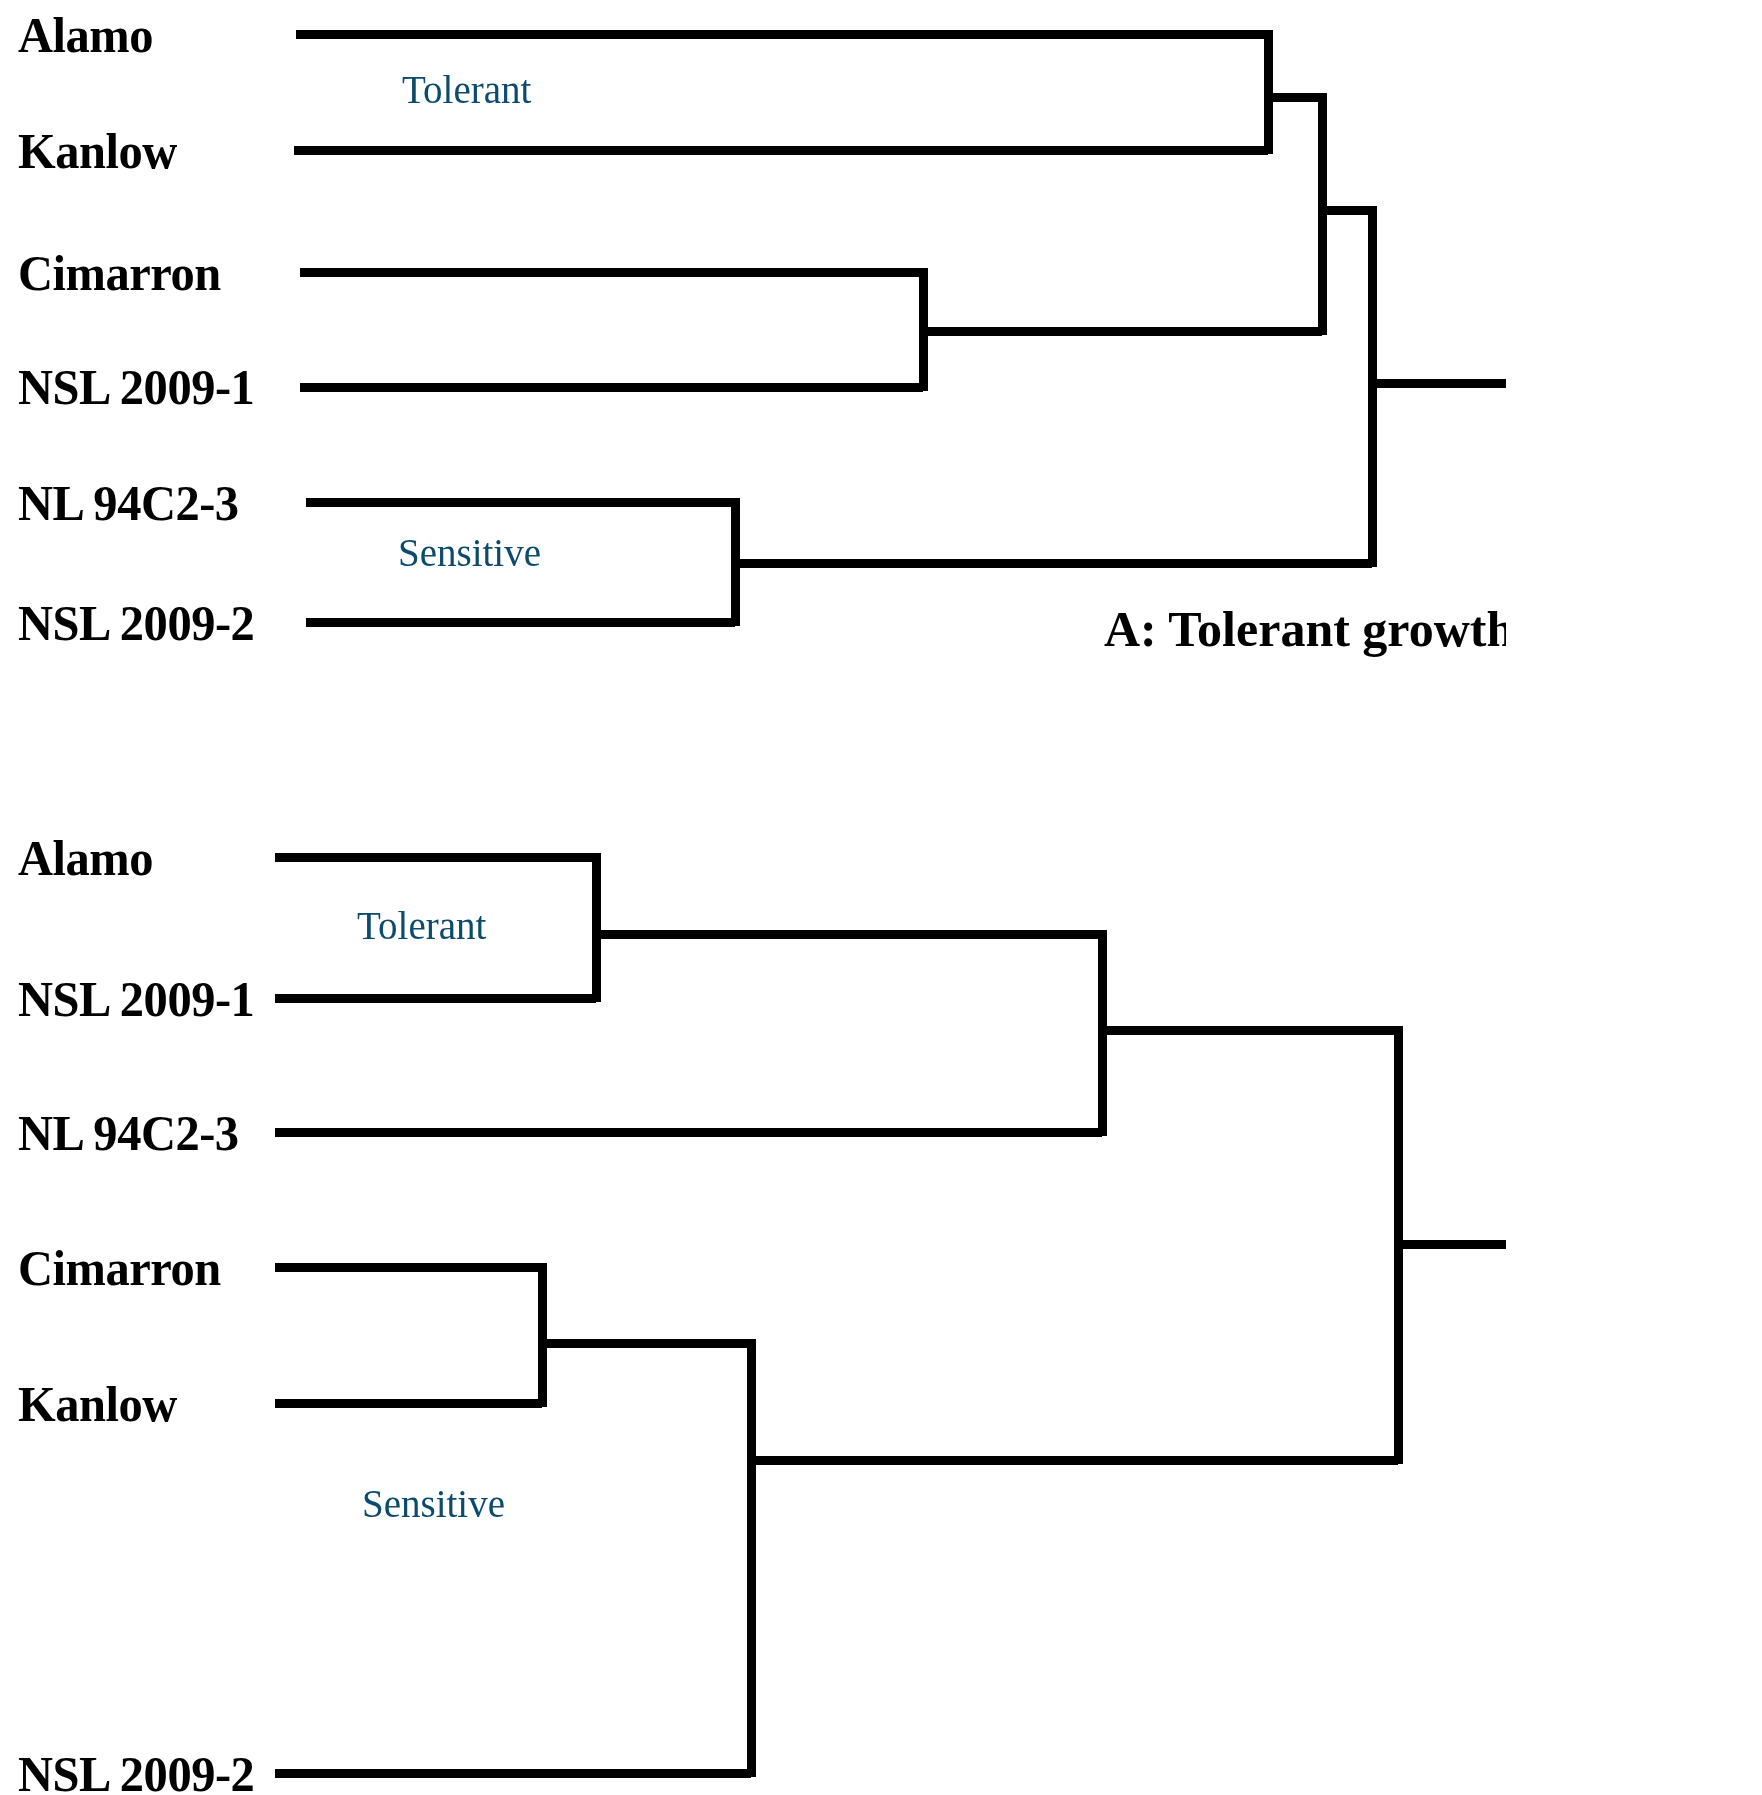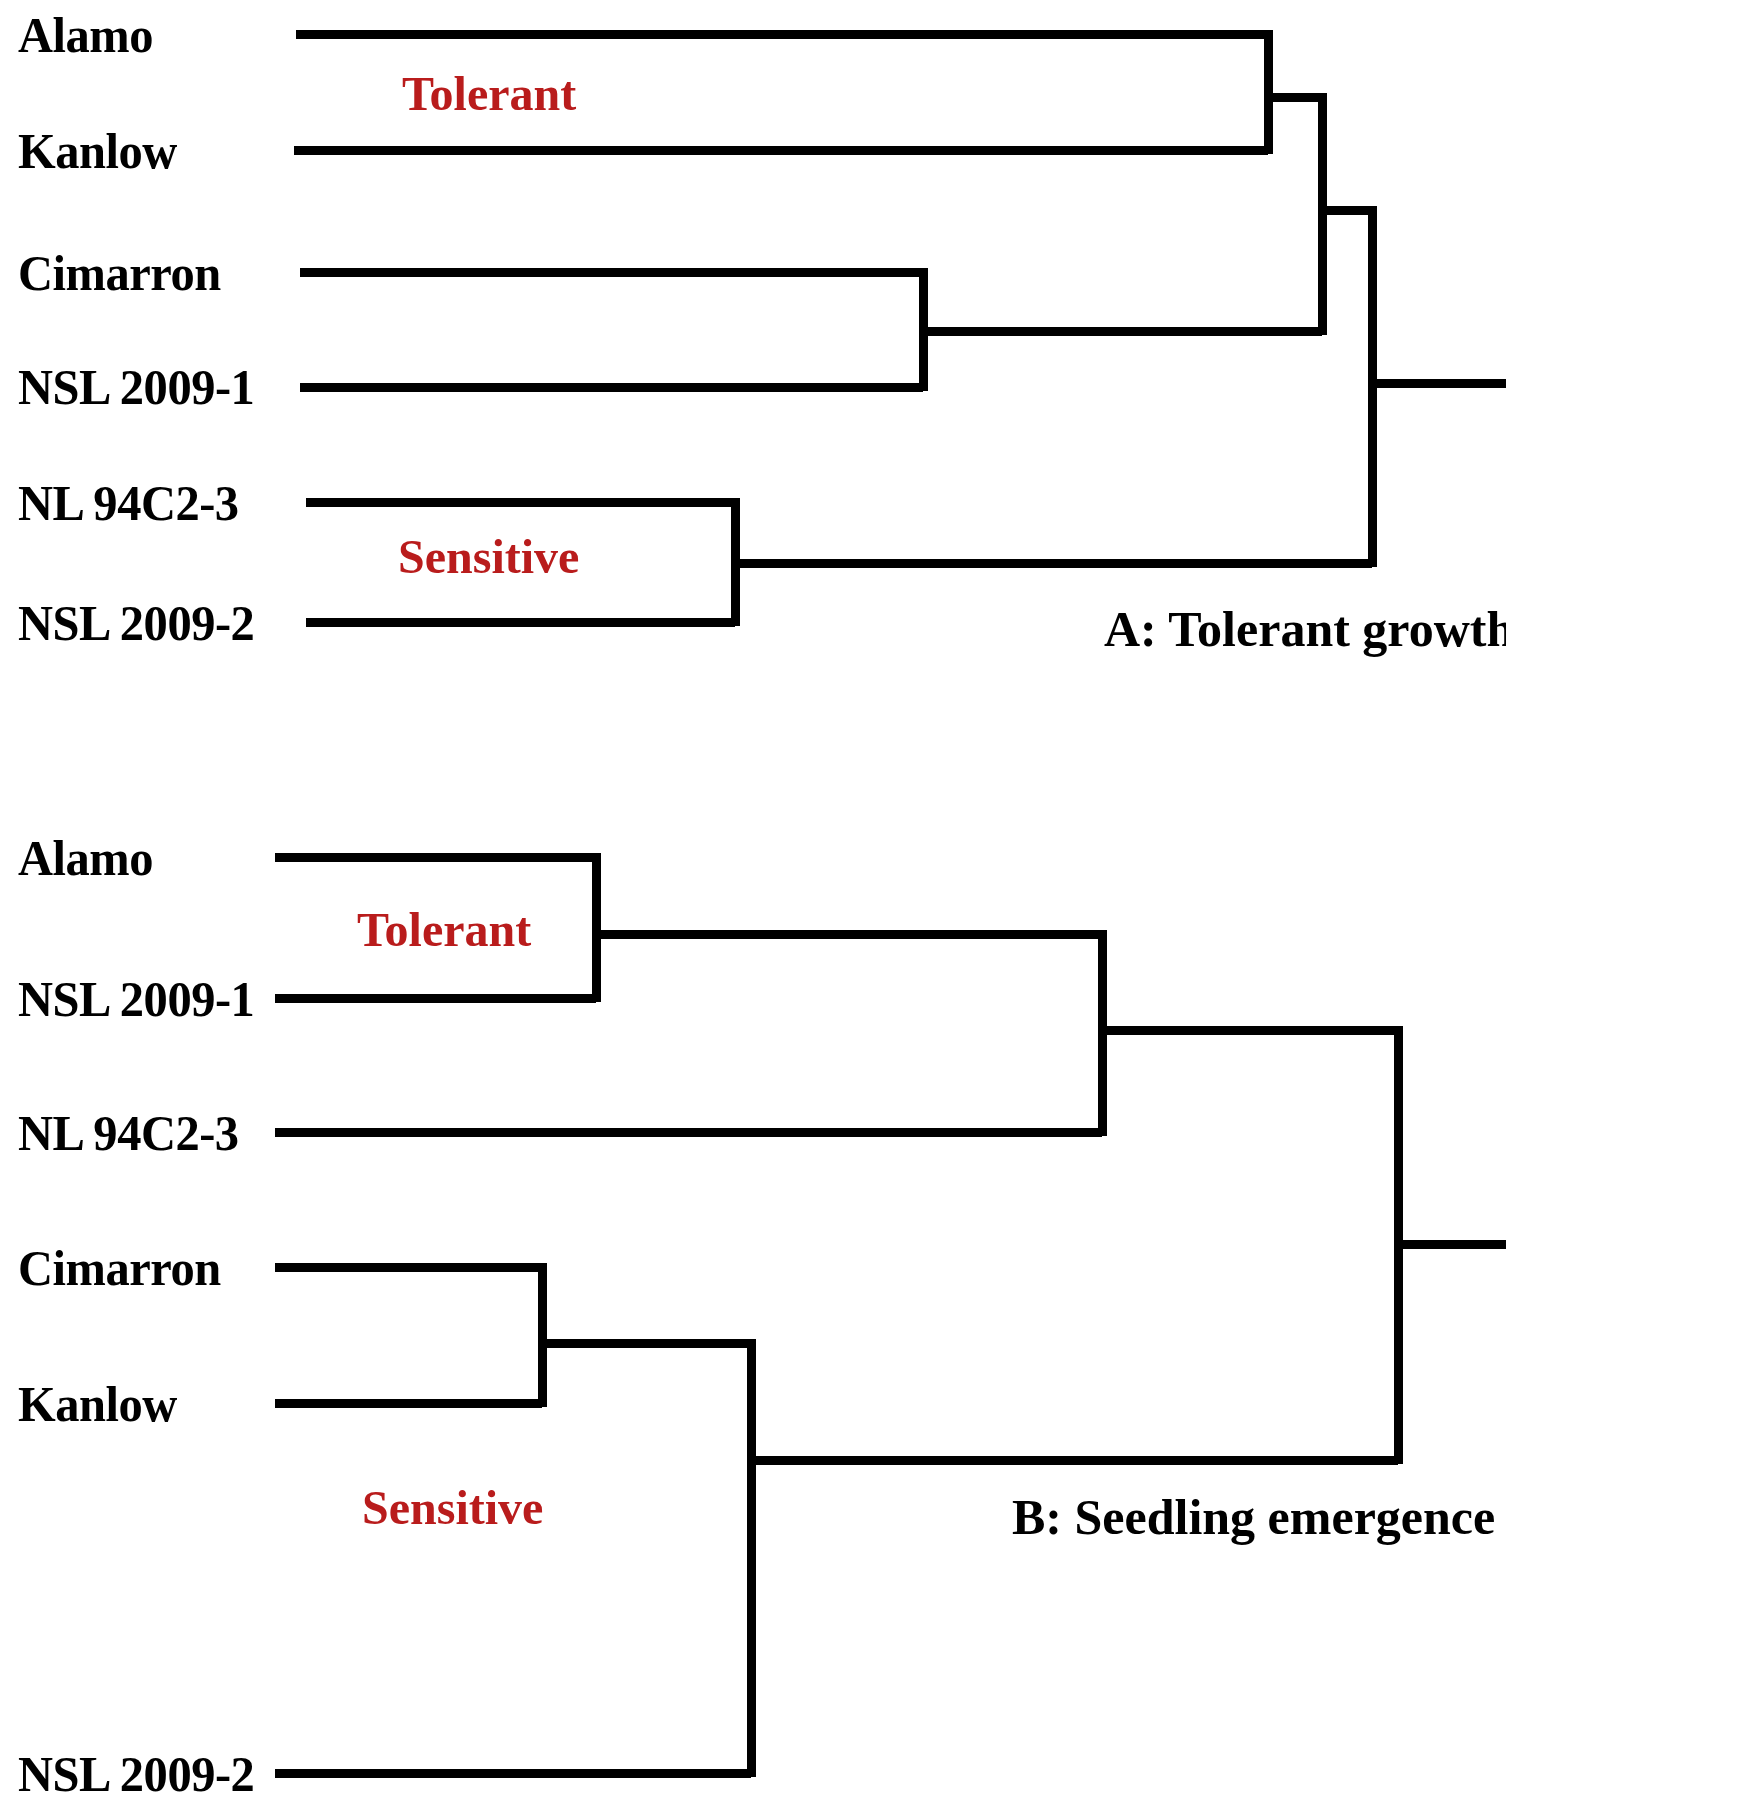--- a/index.html
+++ b/index.html
@@ -21,24 +21,24 @@
     font-size: 50px;
     line-height: 1;
     color: #000000;
     white-space: nowrap;
     letter-spacing: -0.5px;
     transform: scaleX(0.97);
     transform-origin: left center;
   }
   .cluster-label {
     position: absolute;
-    font-weight: bold;
-    font-size: 48px;
+    font-weight: normal;
+    font-size: 39px;
     line-height: 1;
-    color: #b91c1c;
+    color: #0c4a6e;
     white-space: nowrap;
   }
   .panel-caption {
     position: absolute;
     font-weight: bold;
     font-size: 50px;
     line-height: 1;
     color: #000000;
     white-space: nowrap;
   }
@@ -148,15 +148,14 @@
   <div class="leaf-label" style="left:18px; top:833px;">Alamo</div>
   <div class="leaf-label" style="left:18px; top:974px;">NSL 2009-1</div>
   <div class="leaf-label" style="left:18px; top:1108px;">NL 94C2-3</div>
   <div class="leaf-label" style="left:18px; top:1243px;">Cimarron</div>
   <div class="leaf-label" style="left:18px; top:1379px;">Kanlow</div>
   <div class="leaf-label" style="left:18px; top:1749px;">NSL 2009-2</div>
 
   <div class="cluster-label" style="left:357px; top:906px;">Tolerant</div>
   <div class="cluster-label" style="left:362px; top:1484px;">Sensitive</div>
 
-  <div class="panel-caption" style="left:1012px; top:1492px;">B: Seedling emergence</div>
 
 </div>
 
 </body></html>

